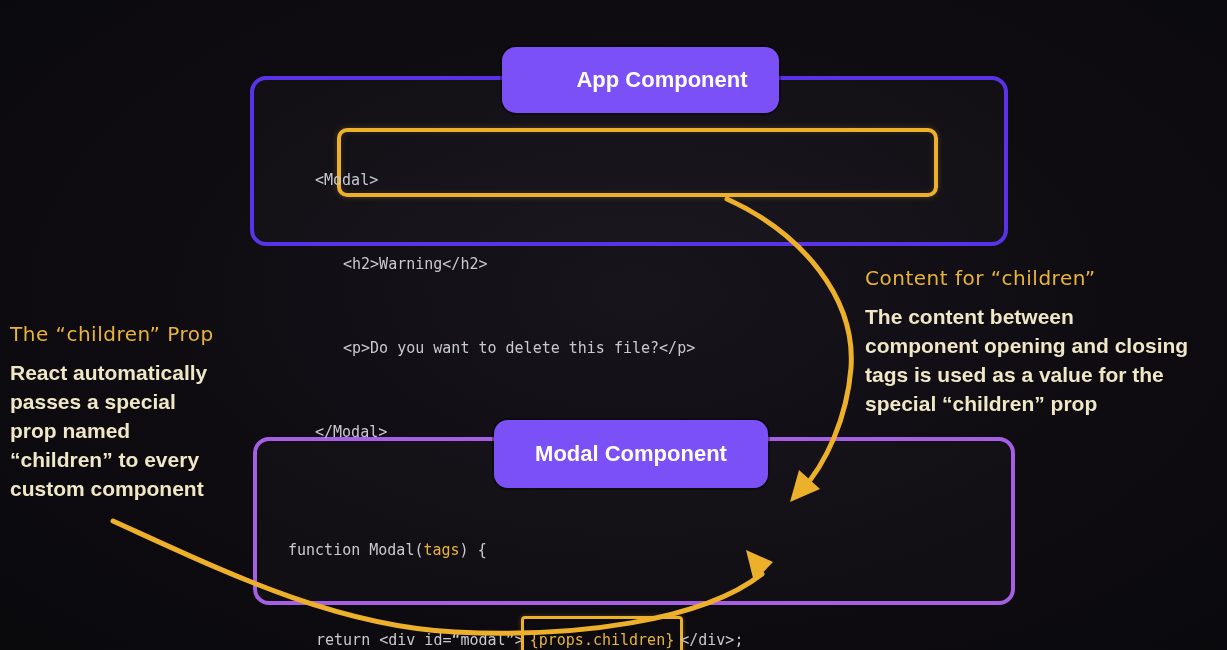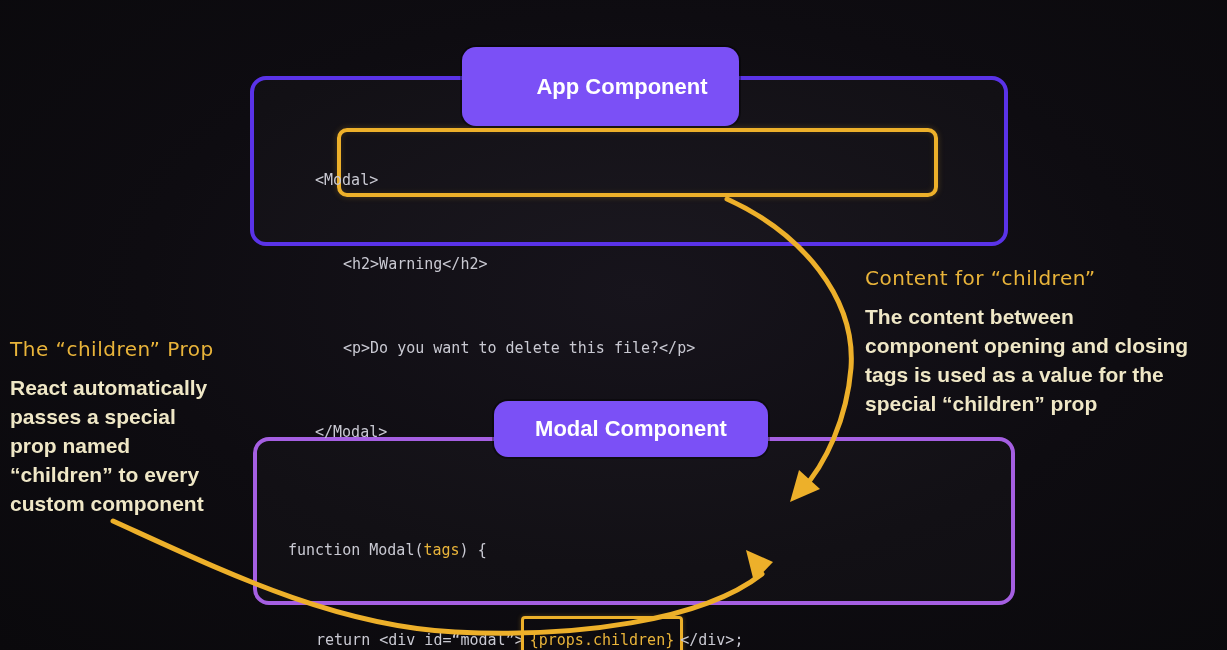--- a/index.html
+++ b/index.html
@@ -30,22 +30,22 @@
   .badge{
     position:absolute;
     background:var(--badge-purple);
     border-radius:14px;
     display:flex;align-items:center;justify-content:center;
     color:#ffffff;font-weight:bold;font-size:22px;
     font-family:"Liberation Sans", sans-serif;
     z-index:4;
     box-shadow:0 0 0 2px rgba(0,0,0,0.35);
   }
-  .badge-app{left:462px;top:47px;width:277px;height:79px;padding-left:43px;}
-  .badge-modal{left:494px;top:401px;width:274px;height:56px;}
+  .badge-app{left:502px;top:47px;width:277px;height:66px;padding-left:43px;}
+  .badge-modal{left:494px;top:420px;width:274px;height:68px;}
   .code{
     position:absolute;
     font-family:"DejaVu Sans Mono", monospace;
     font-size:15px;line-height:28px;
     color:var(--code-gray);
     white-space:pre;
     z-index:3;
   }
   .code-app{left:315px;top:110px;}
   .code-modal{left:288px;top:480px;}
@@ -62,21 +62,21 @@
   .hl-pill{
     display:inline-block;
     border:3px solid var(--gold);
     border-radius:4px;
     padding:8px 6px;
     margin:-4px -3px;
     line-height:26px;
     box-shadow:0 0 5px rgba(237,176,42,0.3);
   }
   .note{position:absolute;z-index:3;}
-  .note-left{left:10px;top:337px;width:245px;}
+  .note-left{left:10px;top:322px;width:245px;}
   .note-right{left:865px;top:266px;width:360px;}
   .note-heading{
     color:var(--gold-text);
     font-size:20px;
     letter-spacing:0.5px;
     margin-bottom:12px;
     font-family:"DejaVu Sans", sans-serif;
   }
   .note-body{
     color:var(--note-cream);

